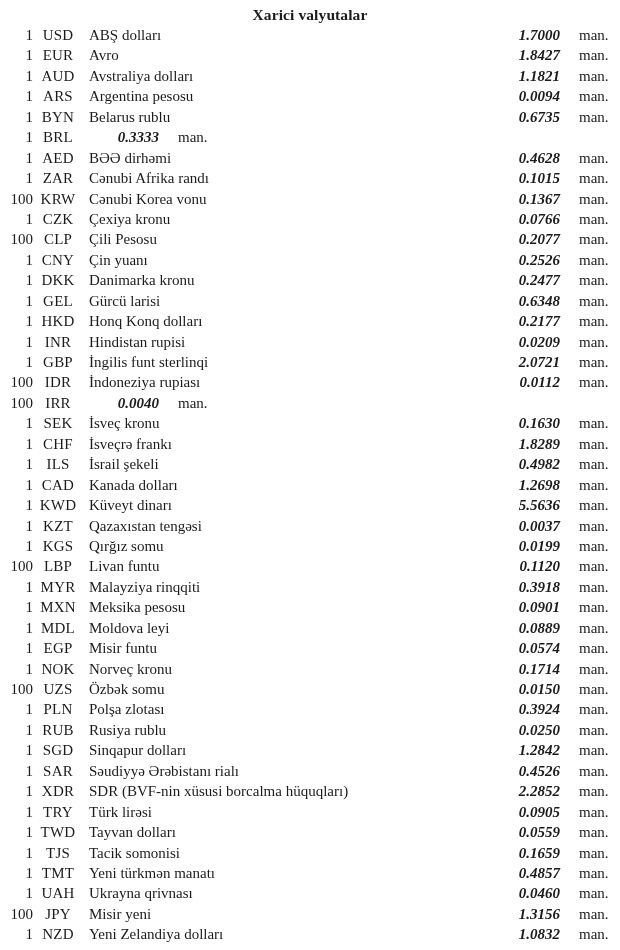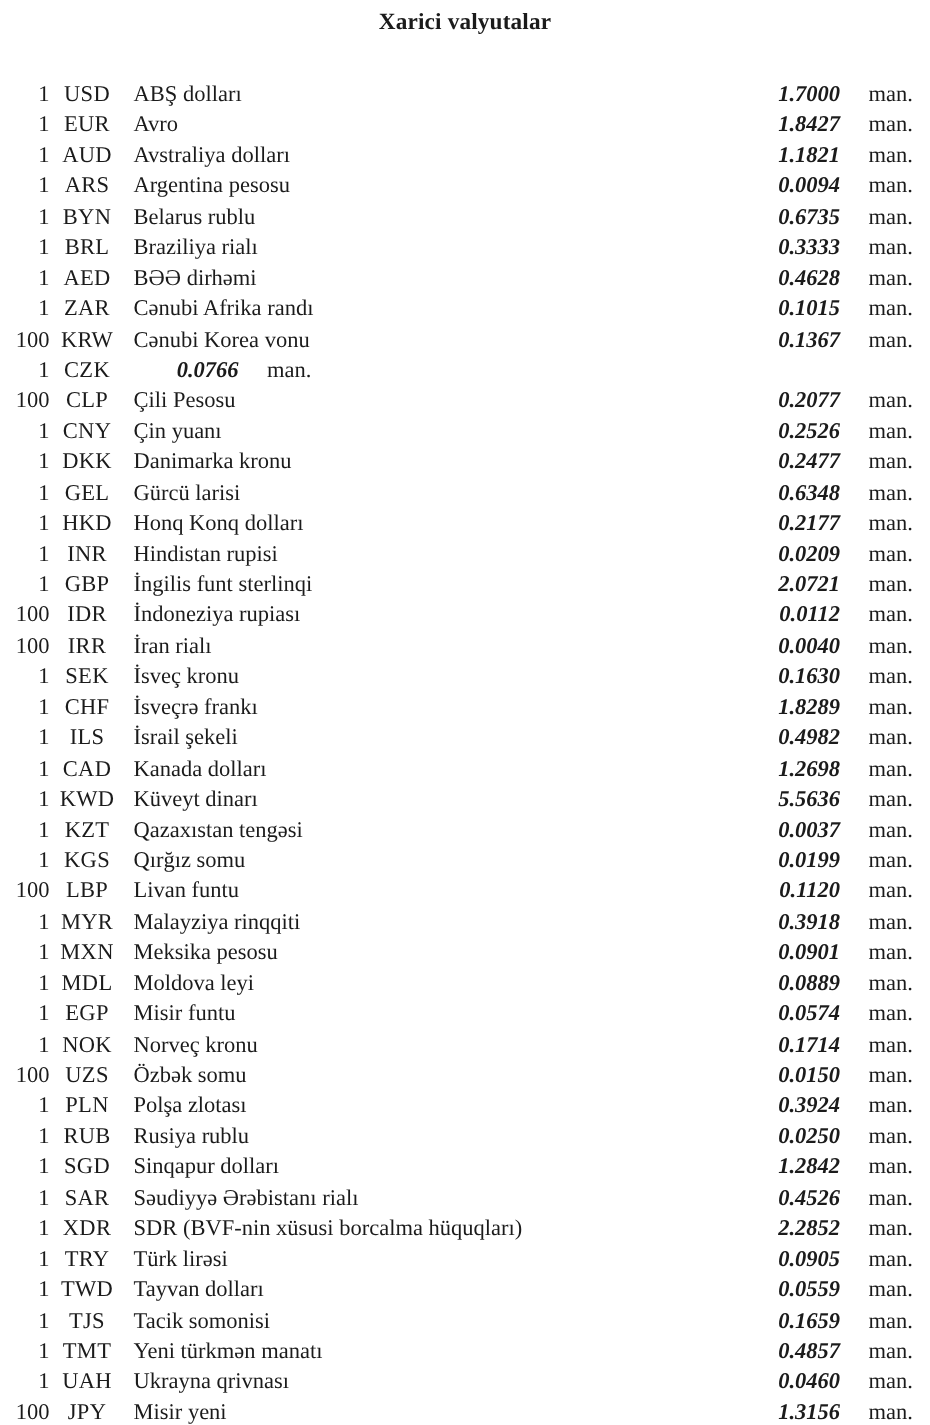--- a/index.html
+++ b/index.html
@@ -43,21 +43,20 @@
   .qty {
     flex: none;
     width: 33px;
     text-align: right;
   }
   .code {
     flex: none;
     width: 50px;
     text-align: center;
     letter-spacing: 0.2px;
-    margin-top: 28px;
   }
   .name {
     flex: 1;
     padding-left: 6px;
     overflow: hidden;
   }
   .rate {
     flex: none;
     width: 76px;
     text-align: right;
@@ -115,21 +114,20 @@
     <span class="qty">1</span>
     <span class="code">BYN</span>
     <span class="name">Belarus rublu</span>
     <span class="rate">0.6735</span>
     <span class="man">man.</span>
   </div>
 
   <div class="row">
     <span class="qty">1</span>
     <span class="code">BRL</span>
-    <span class="name">Braziliya rialı</span>
     <span class="rate">0.3333</span>
     <span class="man">man.</span>
   </div>
 
   <div class="row">
     <span class="qty">1</span>
     <span class="code">AED</span>
     <span class="name">BƏƏ dirhəmi</span>
     <span class="rate">0.4628</span>
     <span class="man">man.</span>
@@ -147,20 +145,21 @@
     <span class="qty">100</span>
     <span class="code">KRW</span>
     <span class="name">Cənubi Korea vonu</span>
     <span class="rate">0.1367</span>
     <span class="man">man.</span>
   </div>
 
   <div class="row">
     <span class="qty">1</span>
     <span class="code">CZK</span>
+    <span class="name">Çexiya kronu</span>
     <span class="rate">0.0766</span>
     <span class="man">man.</span>
   </div>
 
   <div class="row">
     <span class="qty">100</span>
     <span class="code">CLP</span>
     <span class="name">Çili Pesosu</span>
     <span class="rate">0.2077</span>
     <span class="man">man.</span>
@@ -218,21 +217,20 @@
     <span class="qty">100</span>
     <span class="code">IDR</span>
     <span class="name">İndoneziya rupiası</span>
     <span class="rate">0.0112</span>
     <span class="man">man.</span>
   </div>
 
   <div class="row">
     <span class="qty">100</span>
     <span class="code">IRR</span>
-    <span class="name">İran rialı</span>
     <span class="rate">0.0040</span>
     <span class="man">man.</span>
   </div>
 
   <div class="row">
     <span class="qty">1</span>
     <span class="code">SEK</span>
     <span class="name">İsveç kronu</span>
     <span class="rate">0.1630</span>
     <span class="man">man.</span>

